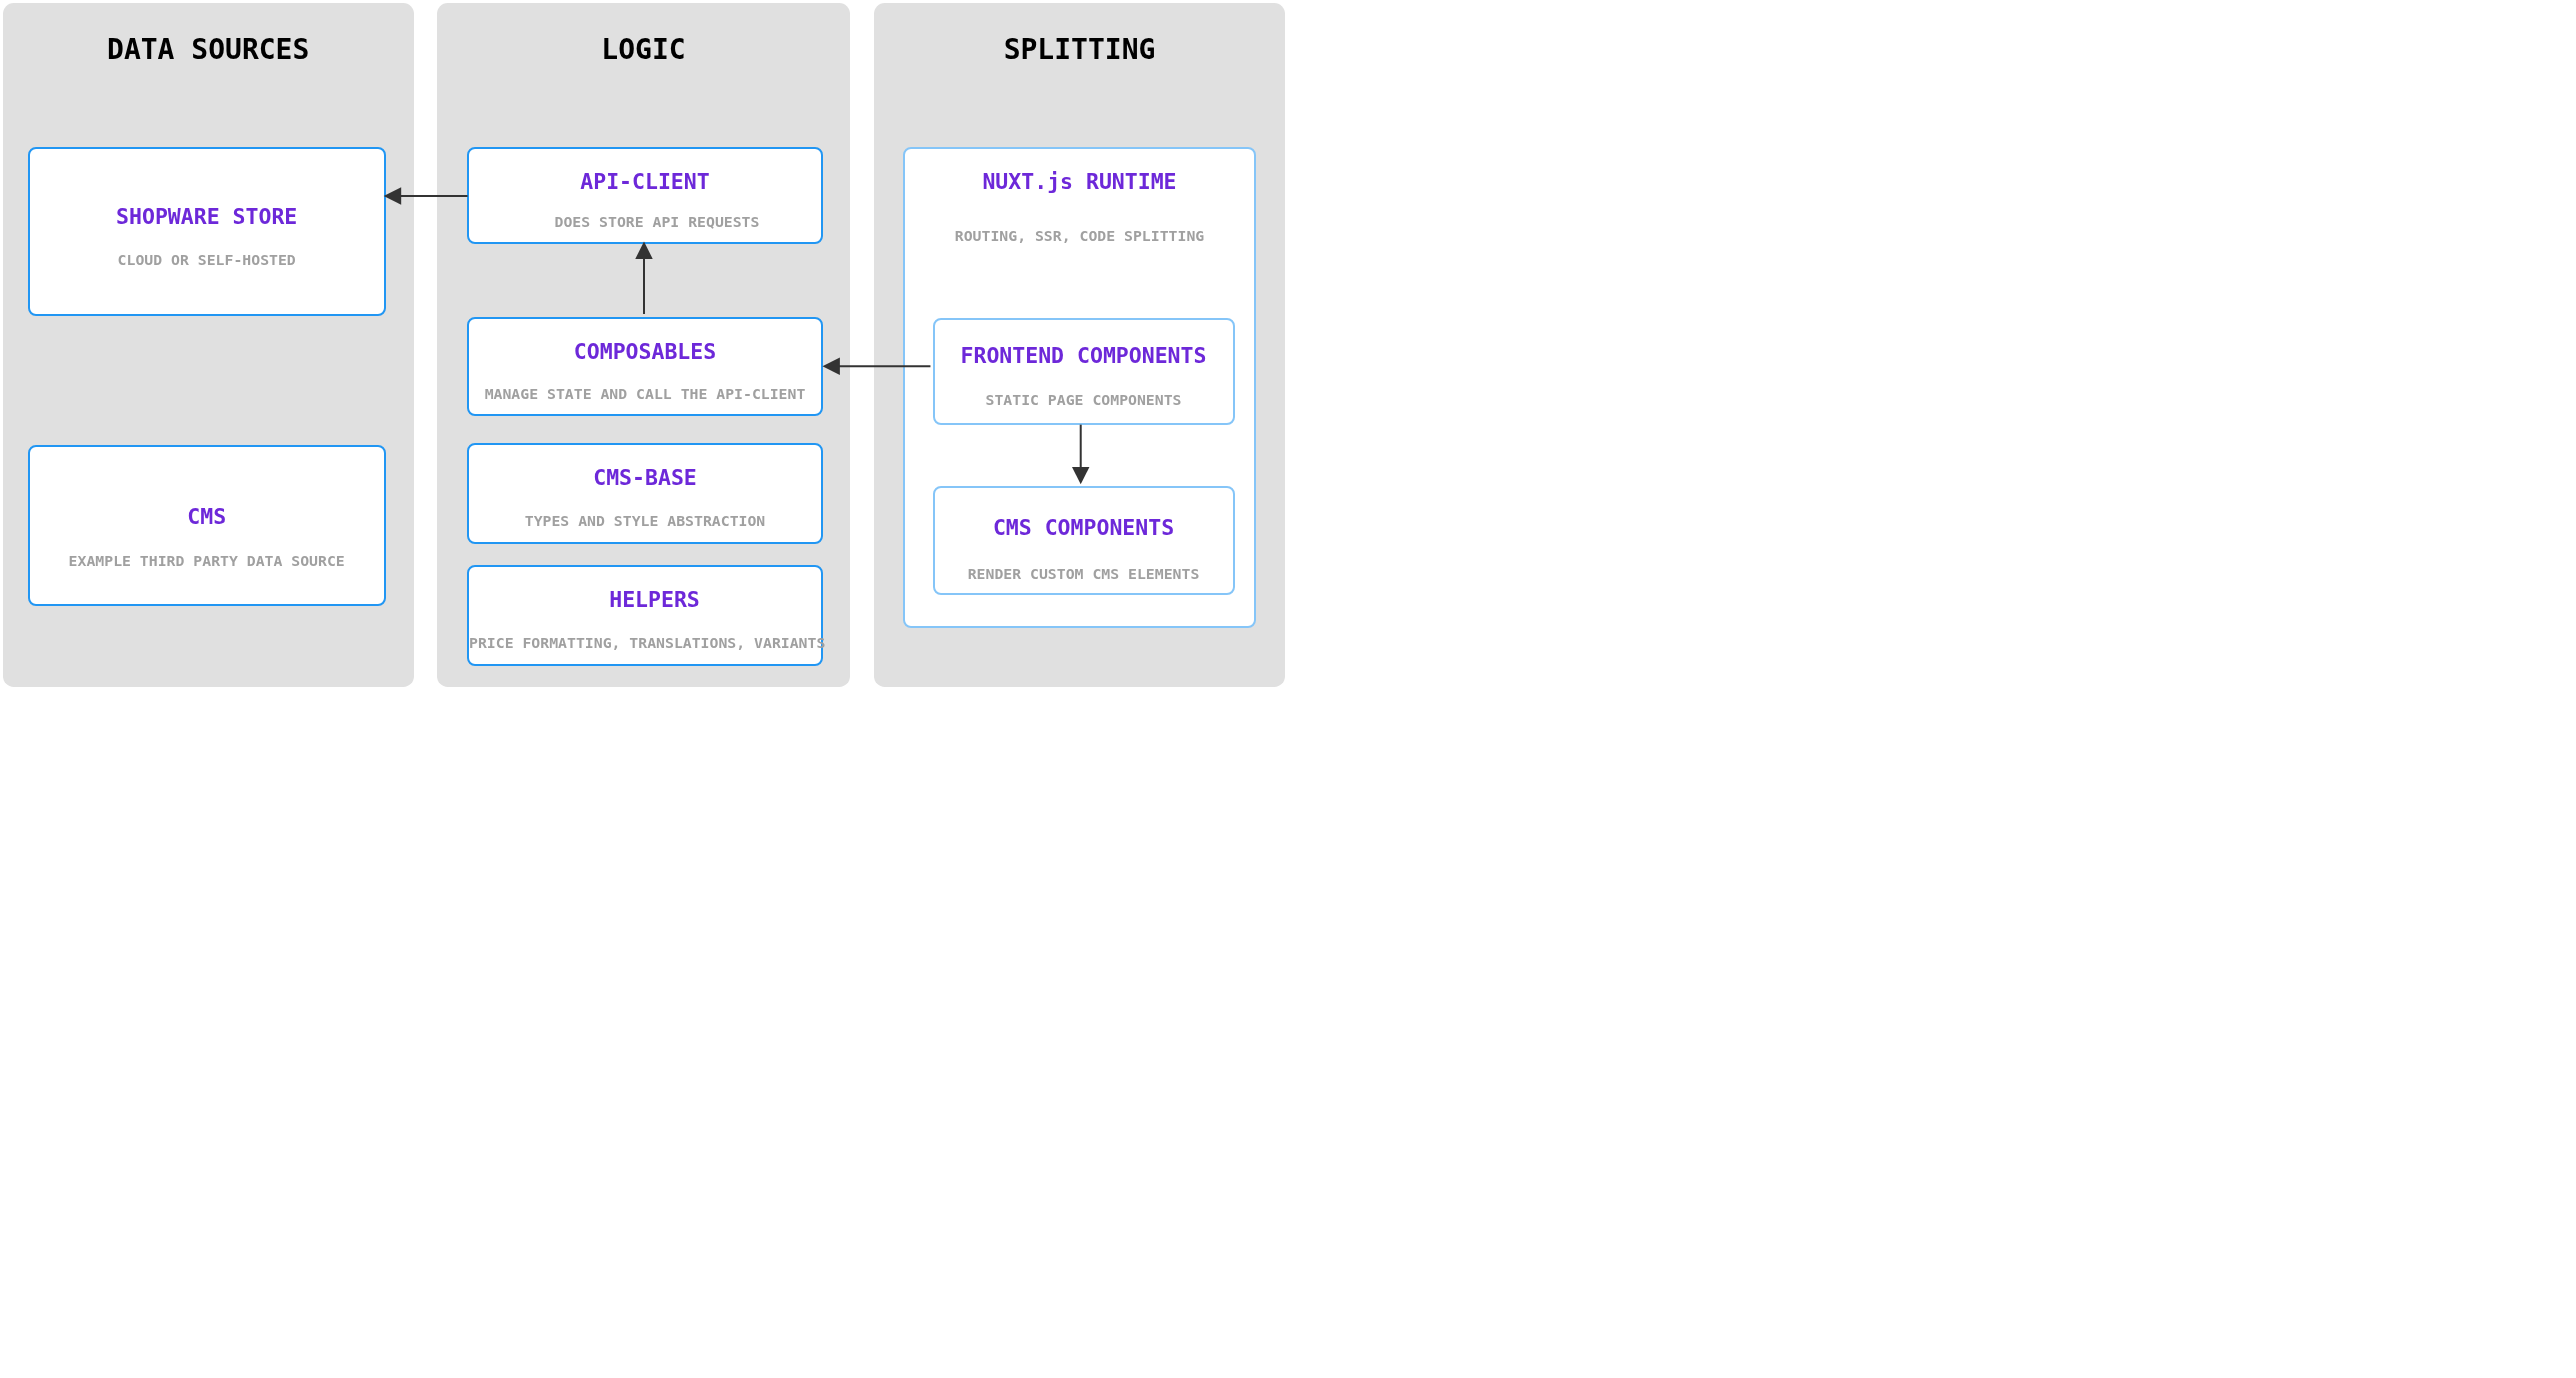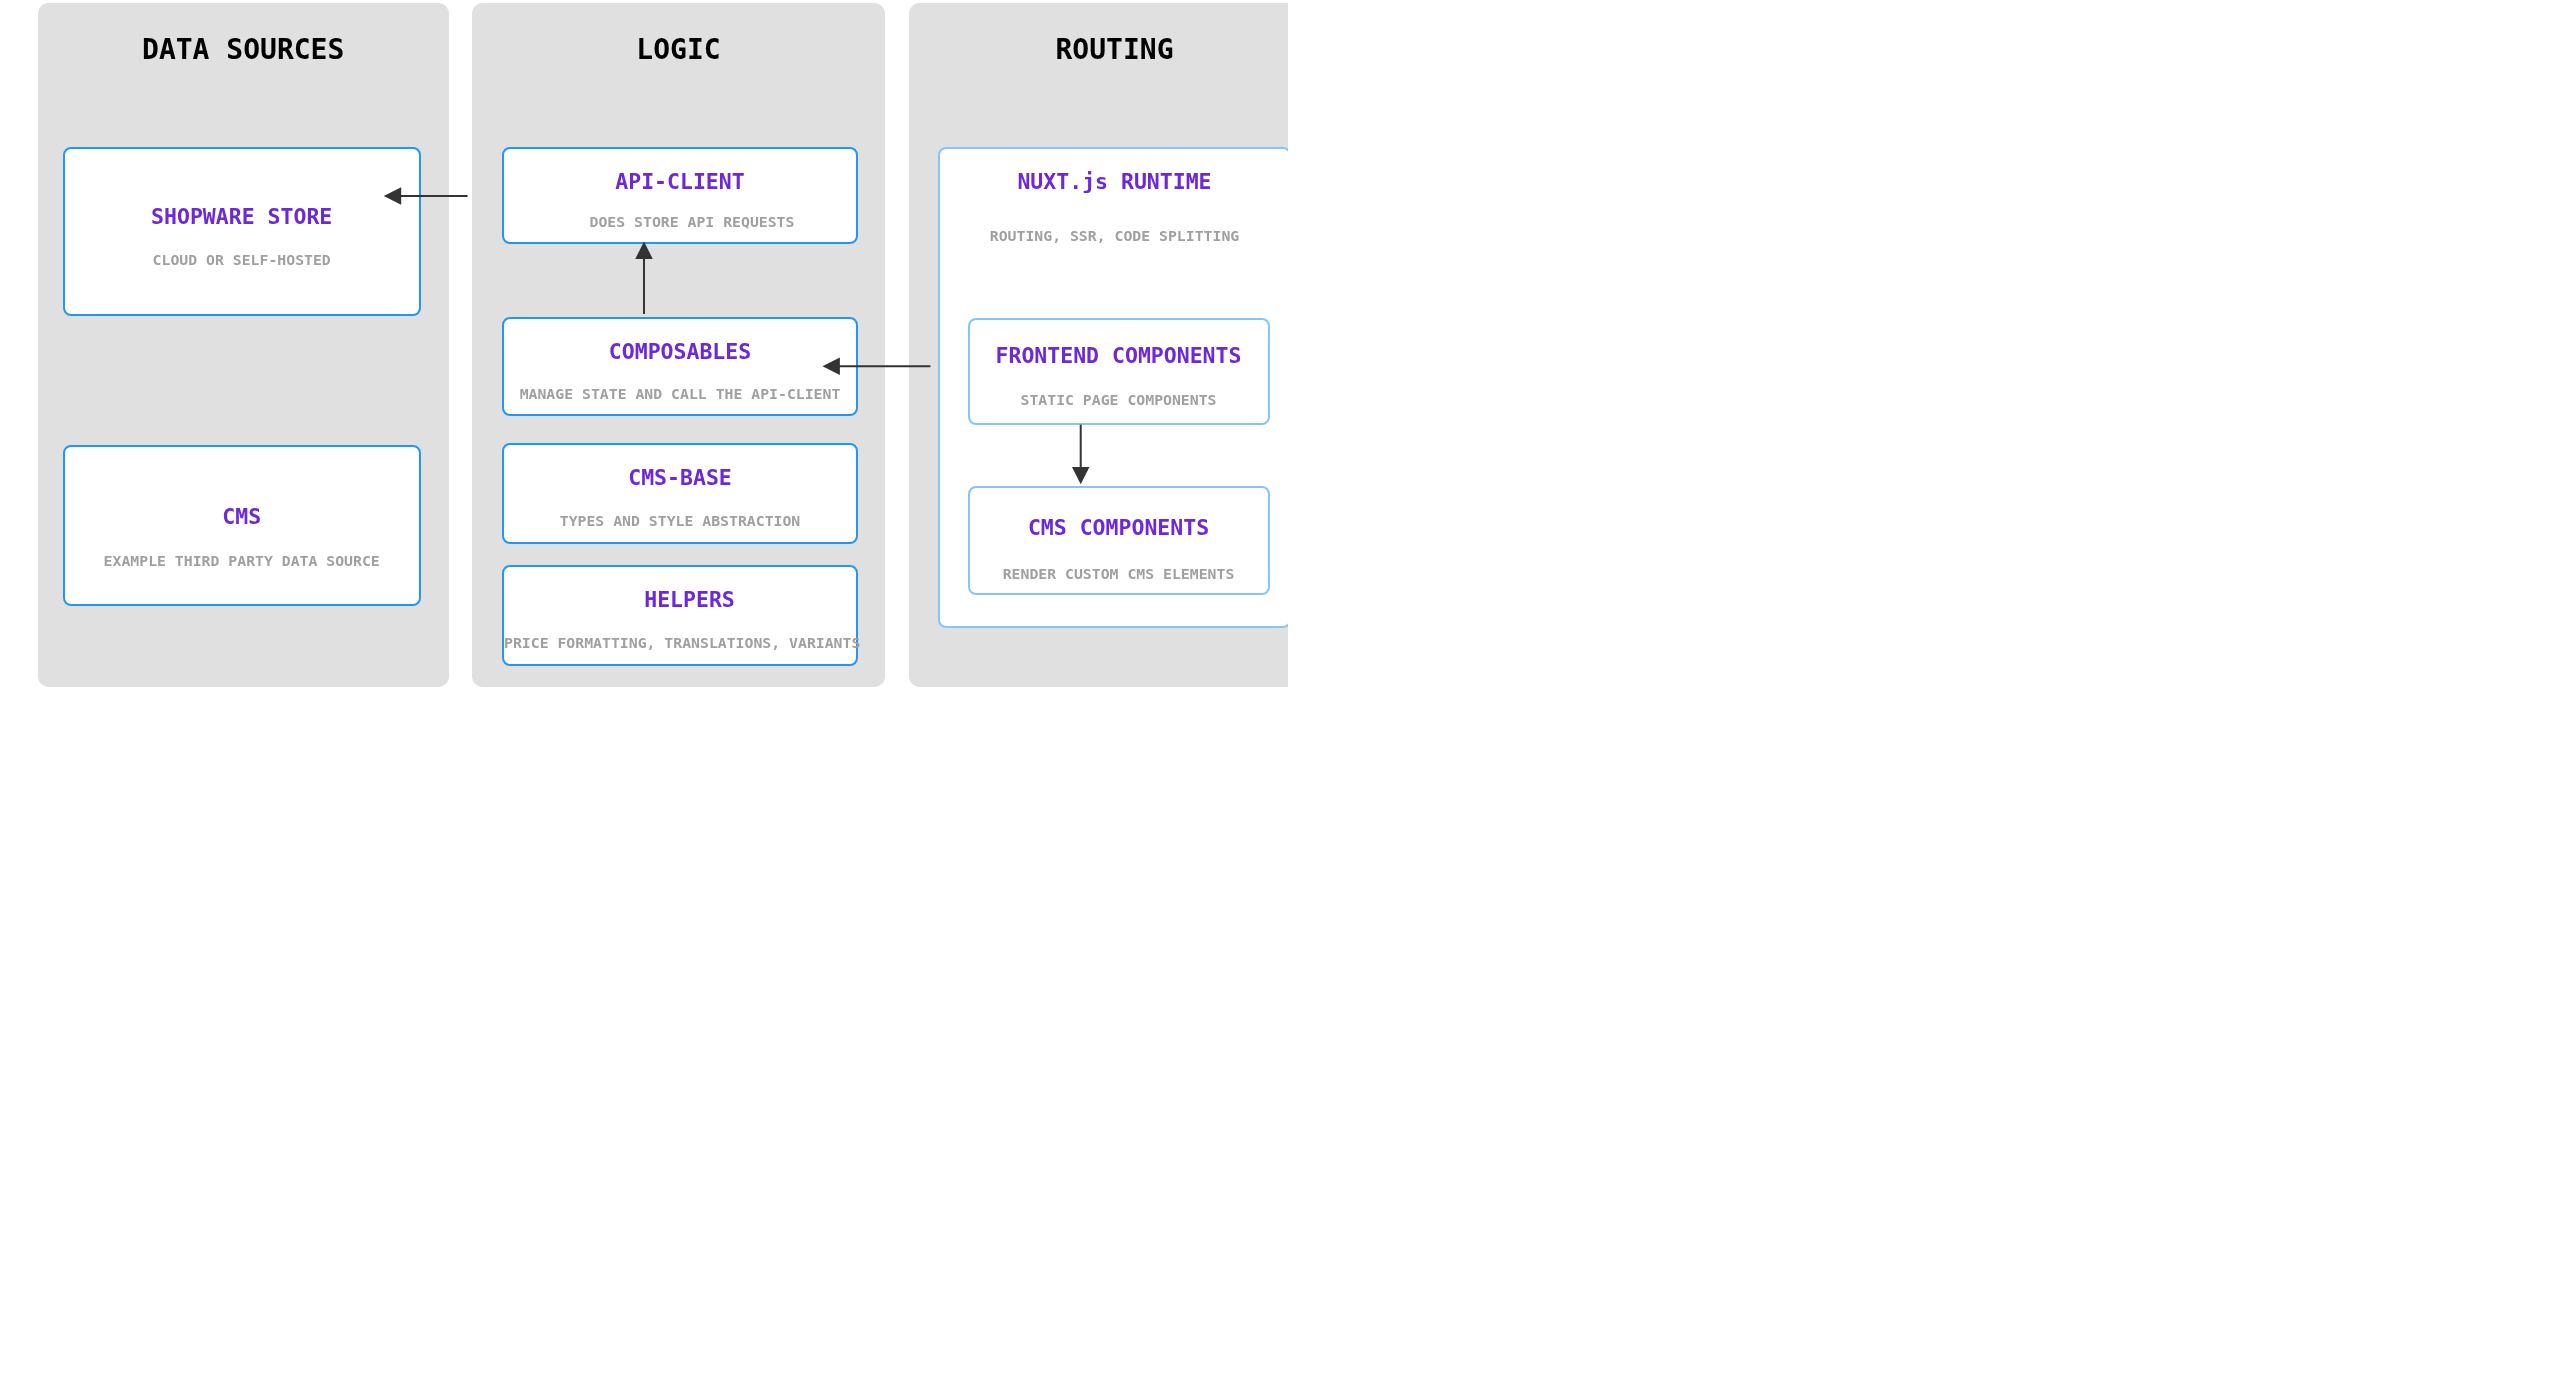--- a/index.html
+++ b/index.html
@@ -14,21 +14,20 @@
     height: 689px;
     background: #ffffff;
     overflow: hidden;
   }
   .col {
     position: absolute;
     top: 2.7px;
     height: 684px;
     background: #e0e0e0;
     border-radius: 10.7px;
-    margin-left: 35px;
   }
   .col-header {
     position: absolute;
     top: 29.5px;
     left: 0;
     right: 0;
     text-align: center;
     font-size: 28px;
     font-weight: bold;
     color: #000000;
@@ -122,21 +121,21 @@
       <div class="box-sub" style="top:75px;">TYPES AND STYLE ABSTRACTION</div>
     </div>
 
     <div class="box" style="left:30px; top:562px; width:356px; height:101px;">
       <div class="box-title" style="top:32px;padding-left:19px;">HELPERS</div>
       <div class="box-sub" style="top:75px;">PRICE FORMATTING, TRANSLATIONS, VARIANTS</div>
     </div>
   </div>
 
   <div class="col" style="left:874px; width:411px;">
-    <div class="col-header">ROUTING</div>
+    <div class="col-header">SPLITTING</div>
 
     <div class="box light" style="left:29px; top:144px; width:353px; height:481px;">
       <div class="box-title" style="top:32px;">NUXT.js RUNTIME</div>
       <div class="box-sub" style="top:86px;">ROUTING, SSR, CODE SPLITTING</div>
 
       <div class="box light" style="left:27.5px; top:169px; width:302px; height:107px;">
         <div class="box-title" style="top:35px;">FRONTEND COMPONENTS</div>
         <div class="box-sub" style="top:79px;">STATIC PAGE COMPONENTS</div>
       </div>
 

